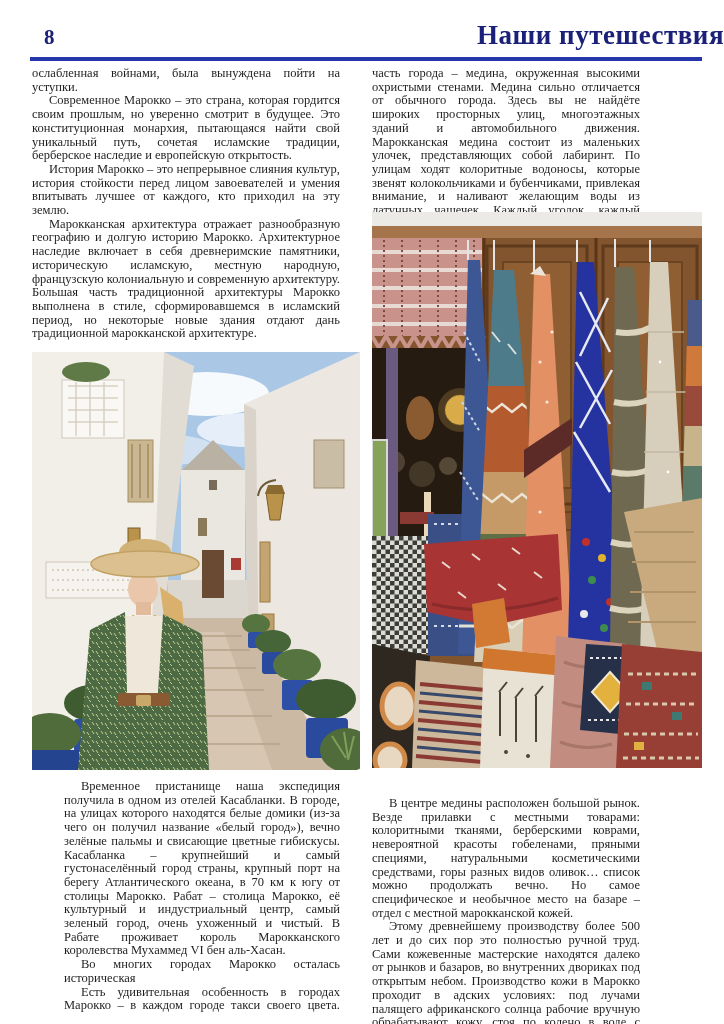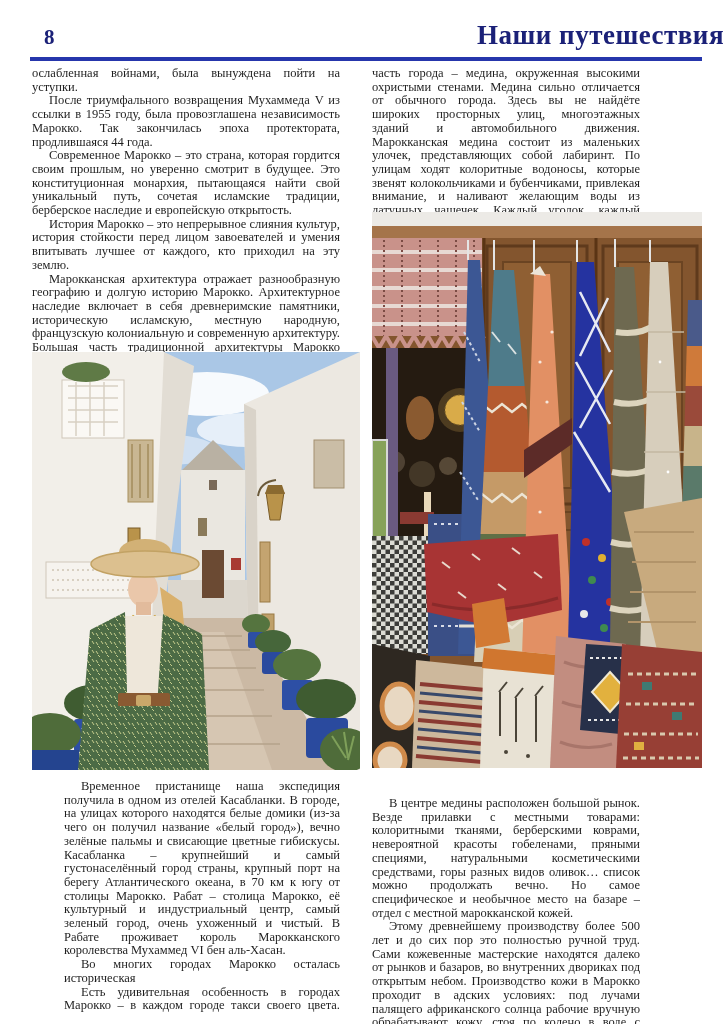--- a/index.html
+++ b/index.html
@@ -46,21 +46,20 @@
 
 <div class="page">
 
   <div class="pagenum">8</div>
   <h1 class="title">Наши путешествия</h1>
   <div class="rule"></div>
 
   <section class="col col-left">
     <div class="tb tb-left-top">
       <p class="cont">ослабленная войнами, была вынуждена пойти на уступки.</p>
-      <p>После триумфального возвращения Мухаммеда V из ссылки в 1955 году, была провозглашена независимость Марокко. Так закончилась эпоха протектората, продлившаяся 44 года.</p>
       <p>Современное Марокко – это страна, которая гордится своим прошлым, но уверенно смотрит в будущее. Это конституционная монархия, пытающаяся найти свой уникальный путь, сочетая исламские традиции, берберское наследие и европейскую открытость.</p>
       <p>История Марокко – это непрерывное слияния культур, история стойкости перед лицом завоевателей и умения впитывать лучшее от каждого, кто приходил на эту землю.</p>
       <p>Марокканская архитектура отражает разнообразную географию и долгую историю Марокко. Архитектурное наследие включает в себя древнеримские памятники, историческую исламскую, местную народную, французскую колониальную и современную архитектуру. Большая часть традиционной архитектуры Марокко выполнена в стиле, сформировавшемся в исламский период, но некоторые новые здания отдают дань традиционной марокканской архитектуре.</p>
     </div>
 
     <figure class="photo photo-street">
       <svg viewBox="0 0 328 418" width="328" height="418" xmlns="http://www.w3.org/2000/svg">
         <defs>
           <pattern id="leafdash" width="9" height="9" patternUnits="userSpaceOnUse">
             <rect width="9" height="9" fill="#4c6b45"></rect>

